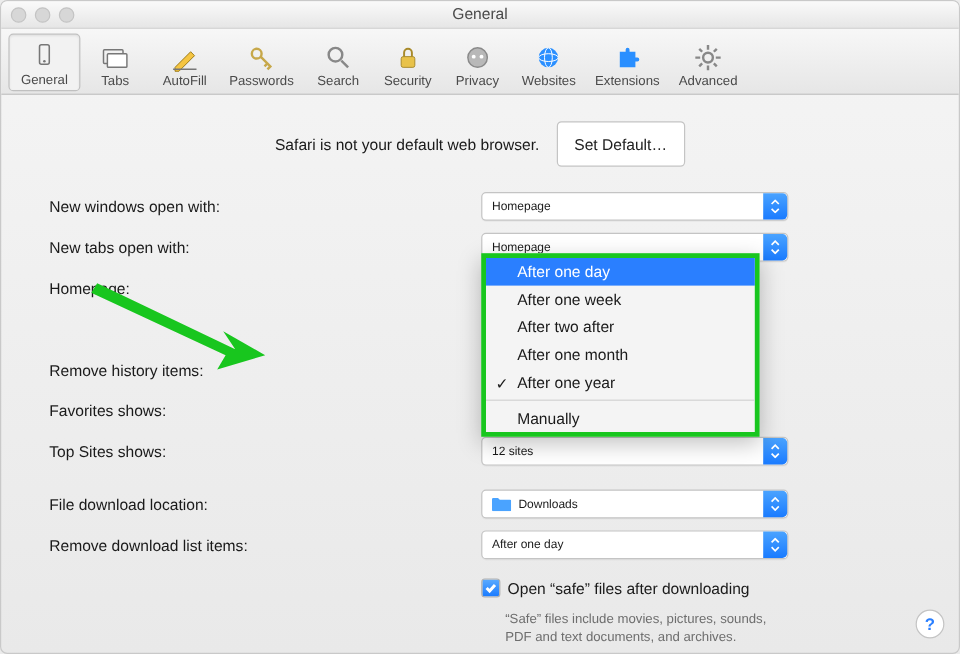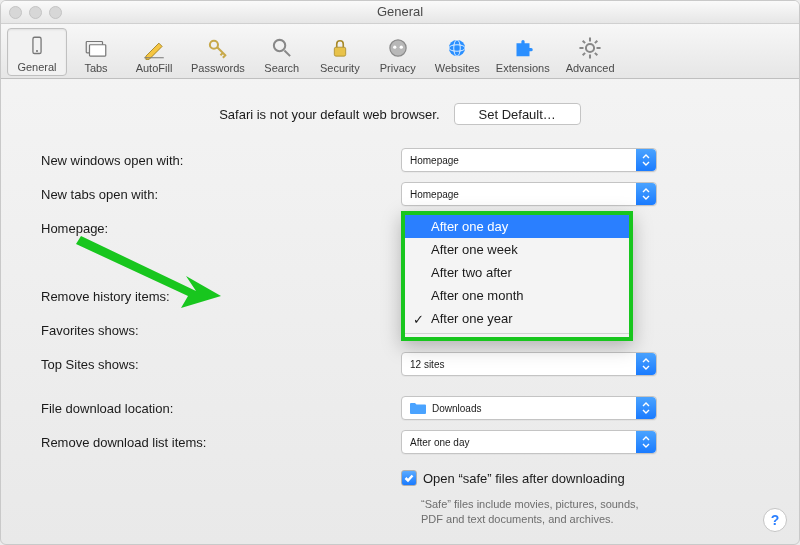--- a/index.html
+++ b/index.html
@@ -15,21 +15,21 @@
 .tb-ico{width:28px;height:28px;display:flex;align-items:center;justify-content:center;}
 .tb-ico svg{width:26px;height:26px;}
 
 #form{padding:22px 40px 0 40px;}
 .row{display:flex;align-items:center;margin-bottom:8px;min-height:26px;}
 .row .lbl{width:350px;text-align:left;padding-right:10px;color:#1a1a1a;}
 .row .ctrl{flex:1;display:flex;align-items:center;}
 .select{position:relative;width:220px;height:22px;background:#fff;border:1px solid #c4c4c4;border-radius:4px;display:flex;align-items:center;padding:0 26px 0 8px;font-size:10px;box-shadow:0 1px 0 rgba(0,0,0,.03);}
 .select .arrow{position:absolute;right:0;top:0;width:20px;height:22px;background:linear-gradient(#4aa3ff,#1a7bff);border-radius:0 4px 4px 0;display:flex;align-items:center;justify-content:center;}
 .select .arrow svg{width:8px;height:12px;fill:#fff;}
-button.mac{height:22px;background:#fff;border:1px solid #c4c4c4;border-radius:4px;padding:0 24px;font-size:13px;color:#222;}
+button.mac{height:38px;background:#fff;border:1px solid #c4c4c4;border-radius:4px;padding:0 14px;font-size:13px;color:#222;}
 .hint{color:#6e6e6e;font-size:11px;line-height:15px;}
 .checkbox{width:14px;height:14px;border:1px solid #b0b0b0;border-radius:3px;background:linear-gradient(#5aaaff,#1a7bff);display:inline-flex;align-items:center;justify-content:center;margin-right:6px;}
 .checkbox svg{width:10px;height:10px;stroke:#fff;stroke-width:2.5;fill:none;}
 
 #dropdown{position:absolute;left:400px;top:210px;width:224px;background:#f4f4f4;border:4px solid #18c61e;box-shadow:0 6px 18px rgba(0,0,0,.25);z-index:50;}
 #dropdown .opt{padding:4px 10px 4px 26px;font-size:13px;position:relative;cursor:default;}
 #dropdown .opt.highlight{background:#2a7fff;color:#fff;}
 #dropdown .opt .check{position:absolute;left:8px;top:5px;}
 #dropdown hr{border:none;border-top:1px solid #d3d3d3;margin:3px 0;}
 
@@ -282,20 +282,21 @@
   <div id="dropdown">
     <div class="opt highlight">After one day</div>
     <div class="opt">After one week</div>
     <div class="opt">After two after</div>
     <div class="opt">After one month</div>
     <div class="opt">
       <span class="check">✓</span>
       <span>After one year</span>
     </div>
     <hr>
+    <div class="opt">Manually</div>
   </div>
 
   <svg id="arrow" width="150" height="90">
     <defs></defs>
     <path d="M5 10 L120 65 L110 50 L145 70 L105 82 L112 70 L0 18 Z" fill="#18c61e"></path>
   </svg>
 
   <div id="help">?</div>
 
 </div>

